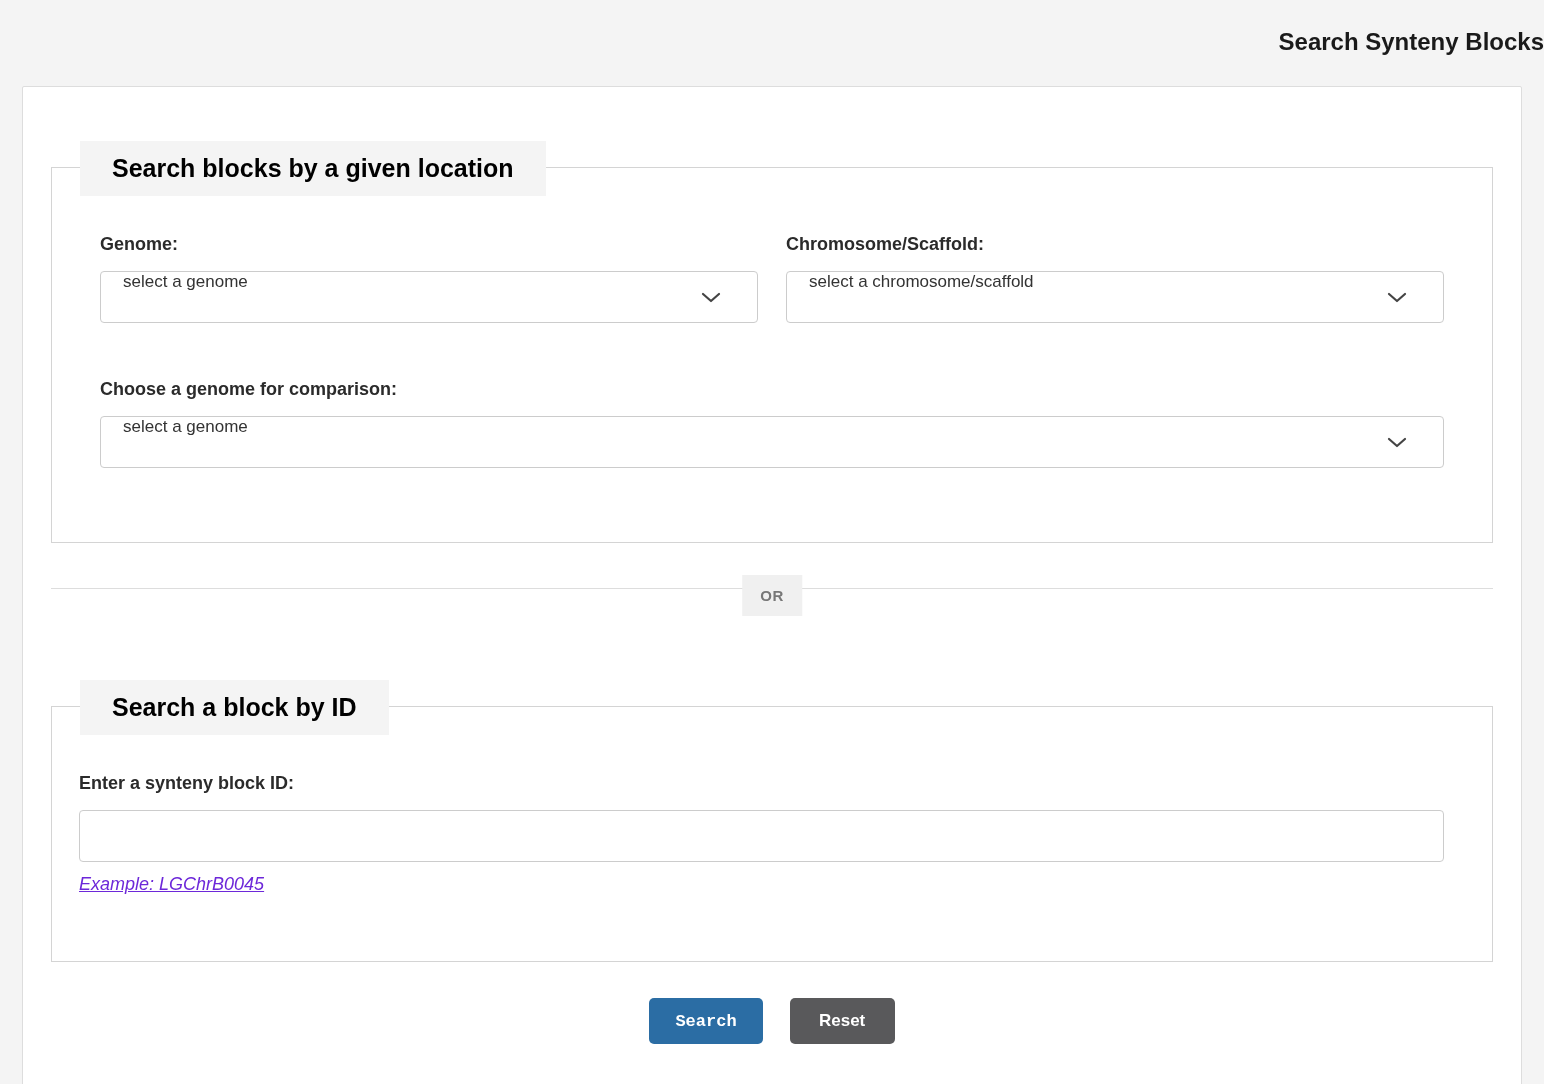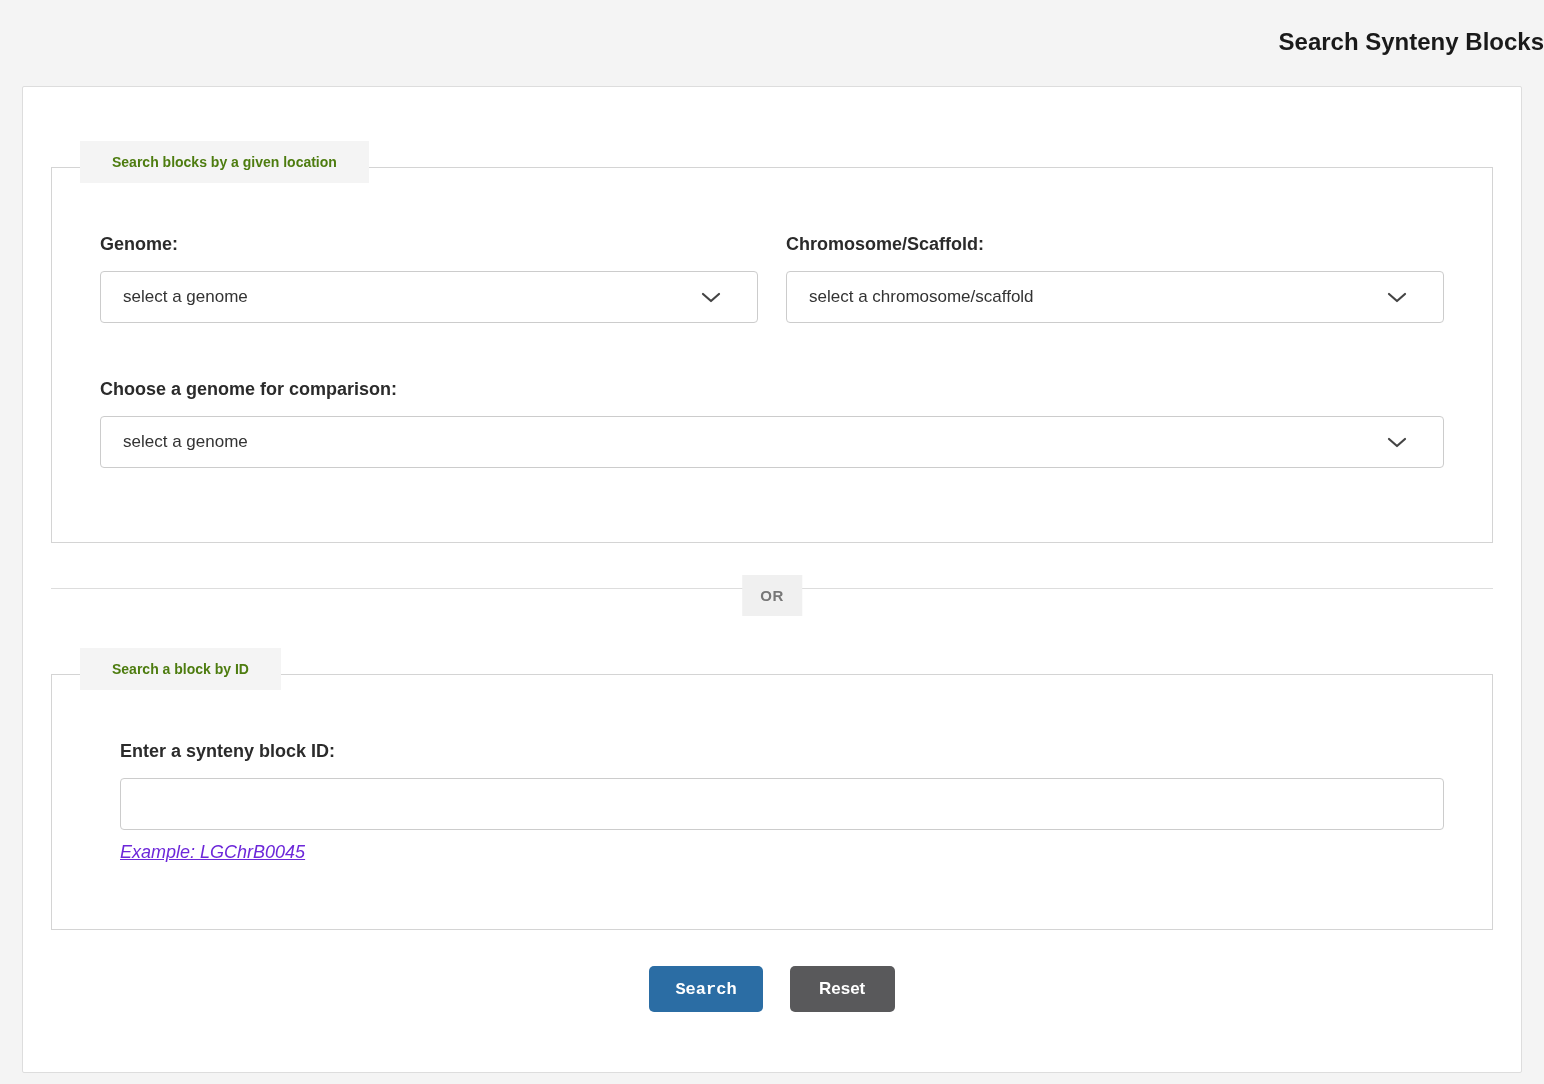--- a/index.html
+++ b/index.html
@@ -28,53 +28,52 @@
   .fieldset {
     position: relative;
     margin: 0 28px;
     border: 1px solid #d4d4d4;
   }
   .fieldset-location {
     margin-top: 80px;
     padding: 66px 48px 74px 48px;
   }
   .fieldset-id {
-    margin-top: 85px;
-    padding: 66px 48px 66px 68px;
+    margin-top: 117px;
+    padding: 66px 48px 66px 27px;
   }
   .legend-tab {
     position: absolute;
     top: -27px;
     left: 28px;
     background: #f4f4f4;
     padding: 13px 32px;
-    font-size: 14px;
-    font-weight: bold;
-    color: #4d7c0f;
+    font-size: 25px;
+    font-weight: bold;
+    color: #000000;
     white-space: nowrap;
   }
   .form-grid {
     display: grid;
     grid-template-columns: 1fr 1fr;
     column-gap: 28px;
   }
   .field-full {
     grid-column: 1 / -1;
     margin-top: 56px;
   }
   .field-label {
     display: block;
     font-size: 18px;
     font-weight: bold;
     color: #2b2b2b;
     margin-bottom: 16px;
   }
   .select-box {
     display: flex;
-    align-items: center;
     justify-content: space-between;
     height: 52px;
     background: #ffffff;
     border: 1px solid #cccccc;
     border-radius: 4px;
     padding: 0 36px 0 22px;
     font-size: 17px;
     color: #333333;
     cursor: pointer;
   }

